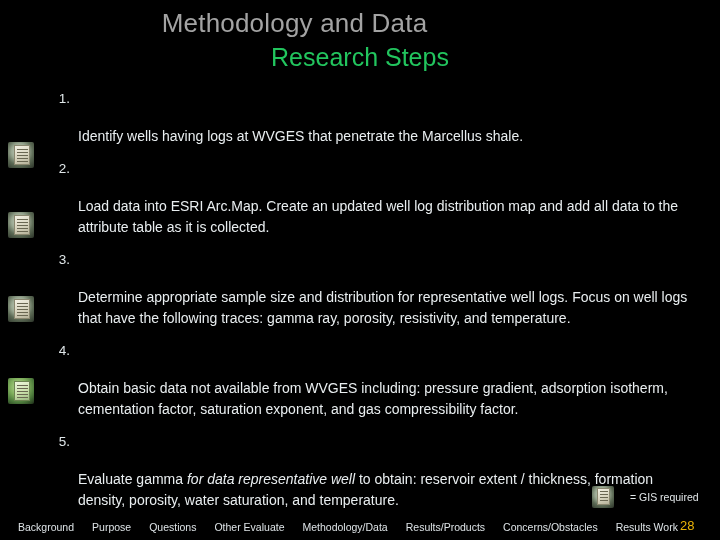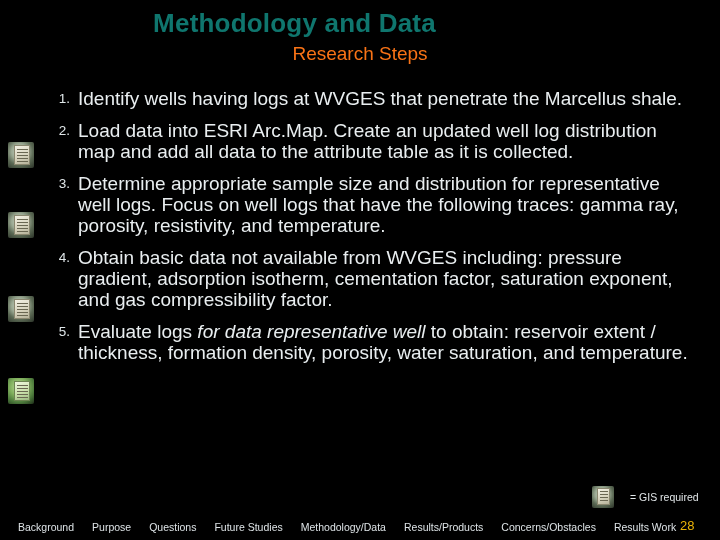--- a/index.html
+++ b/index.html
@@ -25,32 +25,32 @@
   }
 
   
   .title {
     position: absolute;
     left: 0;
     top: 8px;
     width: 589px;
     text-align: center;
     font-size: 26px;
-    color: #0f766e;
+    color: #a3a3a3;
     letter-spacing: 0.2px;
-    font-weight: bold;
+    font-weight: normal;
   }
   .subtitle {
     position: absolute;
     left: 0;
     top: 43px;
     width: 720px;
     text-align: center;
-    font-size: 19px;
-    color: #f97316;
+    font-size: 25px;
+    color: #22c55e;
     font-weight: normal;
   }
 
   
   .body-list {
     position: absolute;
     left: 40px;
     top: 88px;
     width: 650px;
   }
@@ -62,24 +62,25 @@
   .item-num {
     width: 30px;
     min-width: 30px;
     text-align: right;
     font-size: 13.5px;
     color: #dfe6e8;
     padding-right: 8px;
     line-height: 21px;
   }
   .item-text {
-    font-size: 19px;
+    font-size: 14px;
     color: #e9eef0;
     line-height: 21px;
     max-width: 612px;
+    margin-top: 38px;
   }
   .item-text em {
     font-style: italic;
   }
 
   
   .gis-icon {
     position: absolute;
     width: 26px;
     height: 26px;
@@ -212,38 +213,38 @@
       <div class="item-text">Determine appropriate sample size and distribution for representative well logs.  Focus on well logs that have the following traces:  gamma ray, porosity, resistivity, and temperature.</div>
     </div>
 
     <div class="item">
       <div class="item-num">4.</div>
       <div class="item-text">Obtain basic data not available from WVGES including:  pressure gradient, adsorption isotherm, cementation factor, saturation exponent, and gas compressibility factor.</div>
     </div>
 
     <div class="item">
       <div class="item-num">5.</div>
-      <div class="item-text"><span>Evaluate logs </span><em>for data representative well</em><span> to obtain:  reservoir extent / thickness, formation density, porosity, water saturation, and temperature.</span></div>
+      <div class="item-text"><span>Evaluate gamma </span><em>for data representative well</em><span> to obtain:  reservoir extent / thickness, formation density, porosity, water saturation, and temperature.</span></div>
     </div>
 
   </div>
 
   <div class="legend">
     <div class="gis-icon">
       <div class="globe"></div>
       <div class="sheet"></div>
     </div>
     <div class="legend-label">= GIS required</div>
   </div>
 
   <div class="footer-nav">
     <a href="#">Background</a>
     <a href="#">Purpose</a>
     <a href="#">Questions</a>
-    <a href="#">Future Studies</a>
+    <a href="#">Other Evaluate</a>
     <a href="#">Methodology/Data</a>
     <a href="#">Results/Products</a>
     <a href="#">Concerns/Obstacles</a>
     <a href="#">Results Work</a>
   </div>
 
   <div class="page-num">28</div>
 
 </div>
 

